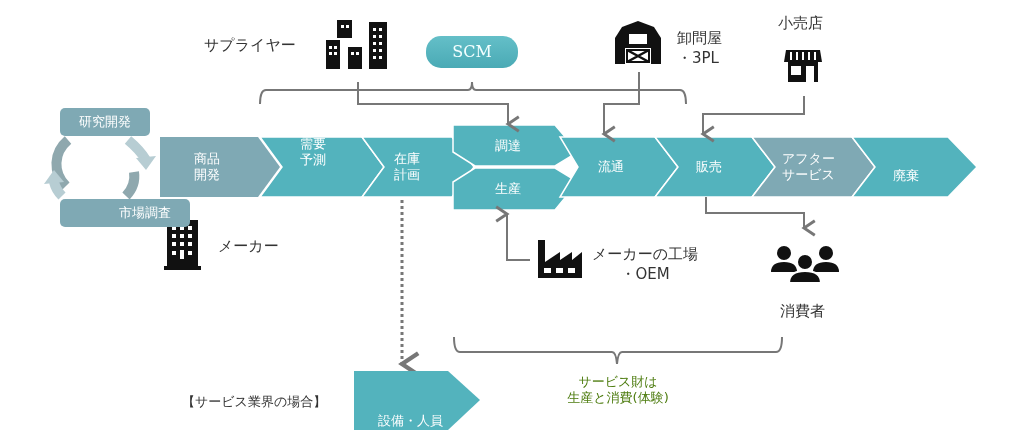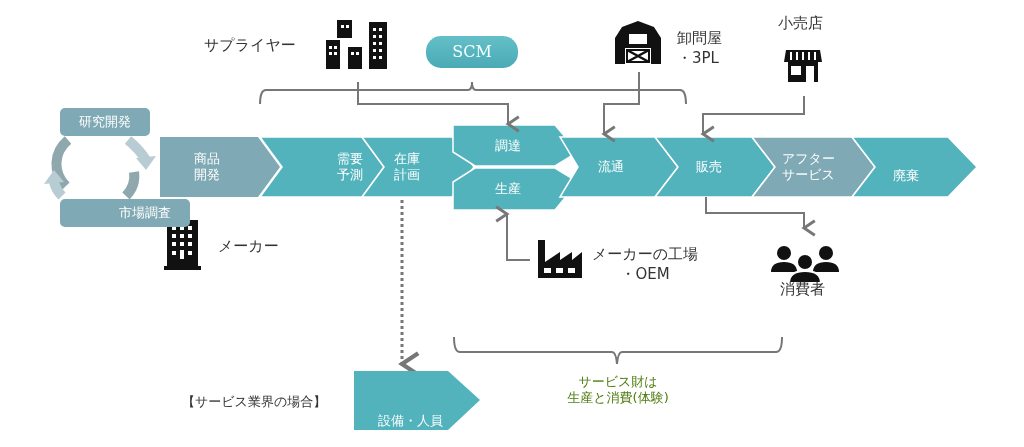--- a/index.html
+++ b/index.html
@@ -151,21 +151,21 @@
   <span>研究開発</span>
 </div>
 <div class="cycle-box" style="left:60px; top:199px;padding-left:40px;">
   <span>市場調査</span>
 </div>
 
 <div class="seg-text" style="left:194px; top:151px;">
   <div>商品</div>
   <div>開発</div>
 </div>
-<div class="seg-text" style="left:300px; top:151px;margin-left:37px;">
+<div class="seg-text" style="left:300px; top:136px;">
   <div>需要</div>
   <div>予測</div>
 </div>
 <div class="seg-text" style="left:394px; top:151px;">
   <div>在庫</div>
   <div>計画</div>
 </div>
 <div class="seg-text" style="left:495px; top:138px;">
   <div>調達</div>
 </div>
@@ -191,20 +191,20 @@
 <div class="lbl" style="left:677px; top:28px; line-height:20px;">
   <div>卸問屋</div>
   <div>・3PL</div>
 </div>
 <div class="lbl" style="left:778px; top:14px;">小売店</div>
 <div class="lbl" style="left:218px; top:237px;">メーカー</div>
 <div class="lbl" style="left:592px; top:244px; line-height:20px; text-align:center;">
   <div>メーカーの工場</div>
   <div>・OEM</div>
 </div>
-<div class="lbl" style="left:780px; top:280px;font-family:Liberation Mono, monospace;">消費者</div>
+<div class="lbl" style="left:780px; top:302px;font-family:Liberation Mono, monospace;">消費者</div>
 
 <div class="lbl" style="left:182px; top:393px; font-size:13px;">【サービス業界の場合】</div>
 <div class="seg-text" style="left:378px; top:393px;margin-top:20px;">設備・人員</div>
 <div class="note" style="left:548px; top:374px; width:140px;">
   <div>サービス財は</div>
   <div>生産と消費(体験)</div>
 </div>
 
 </body></html>

